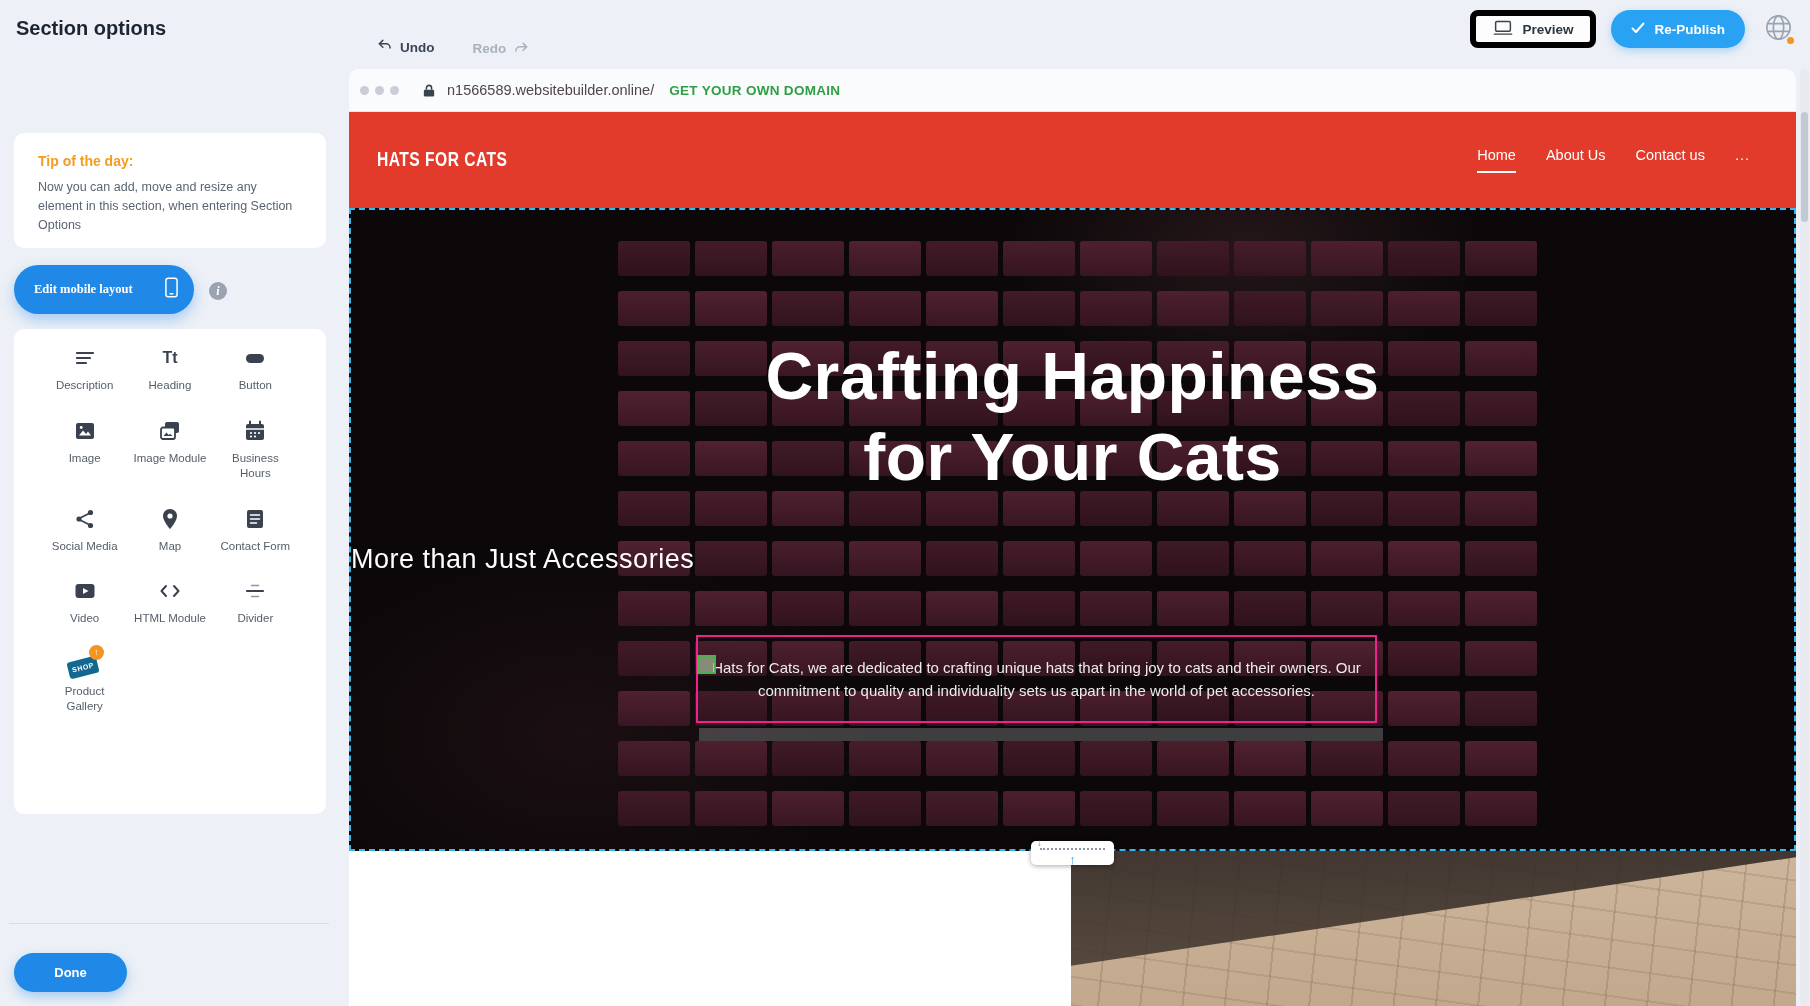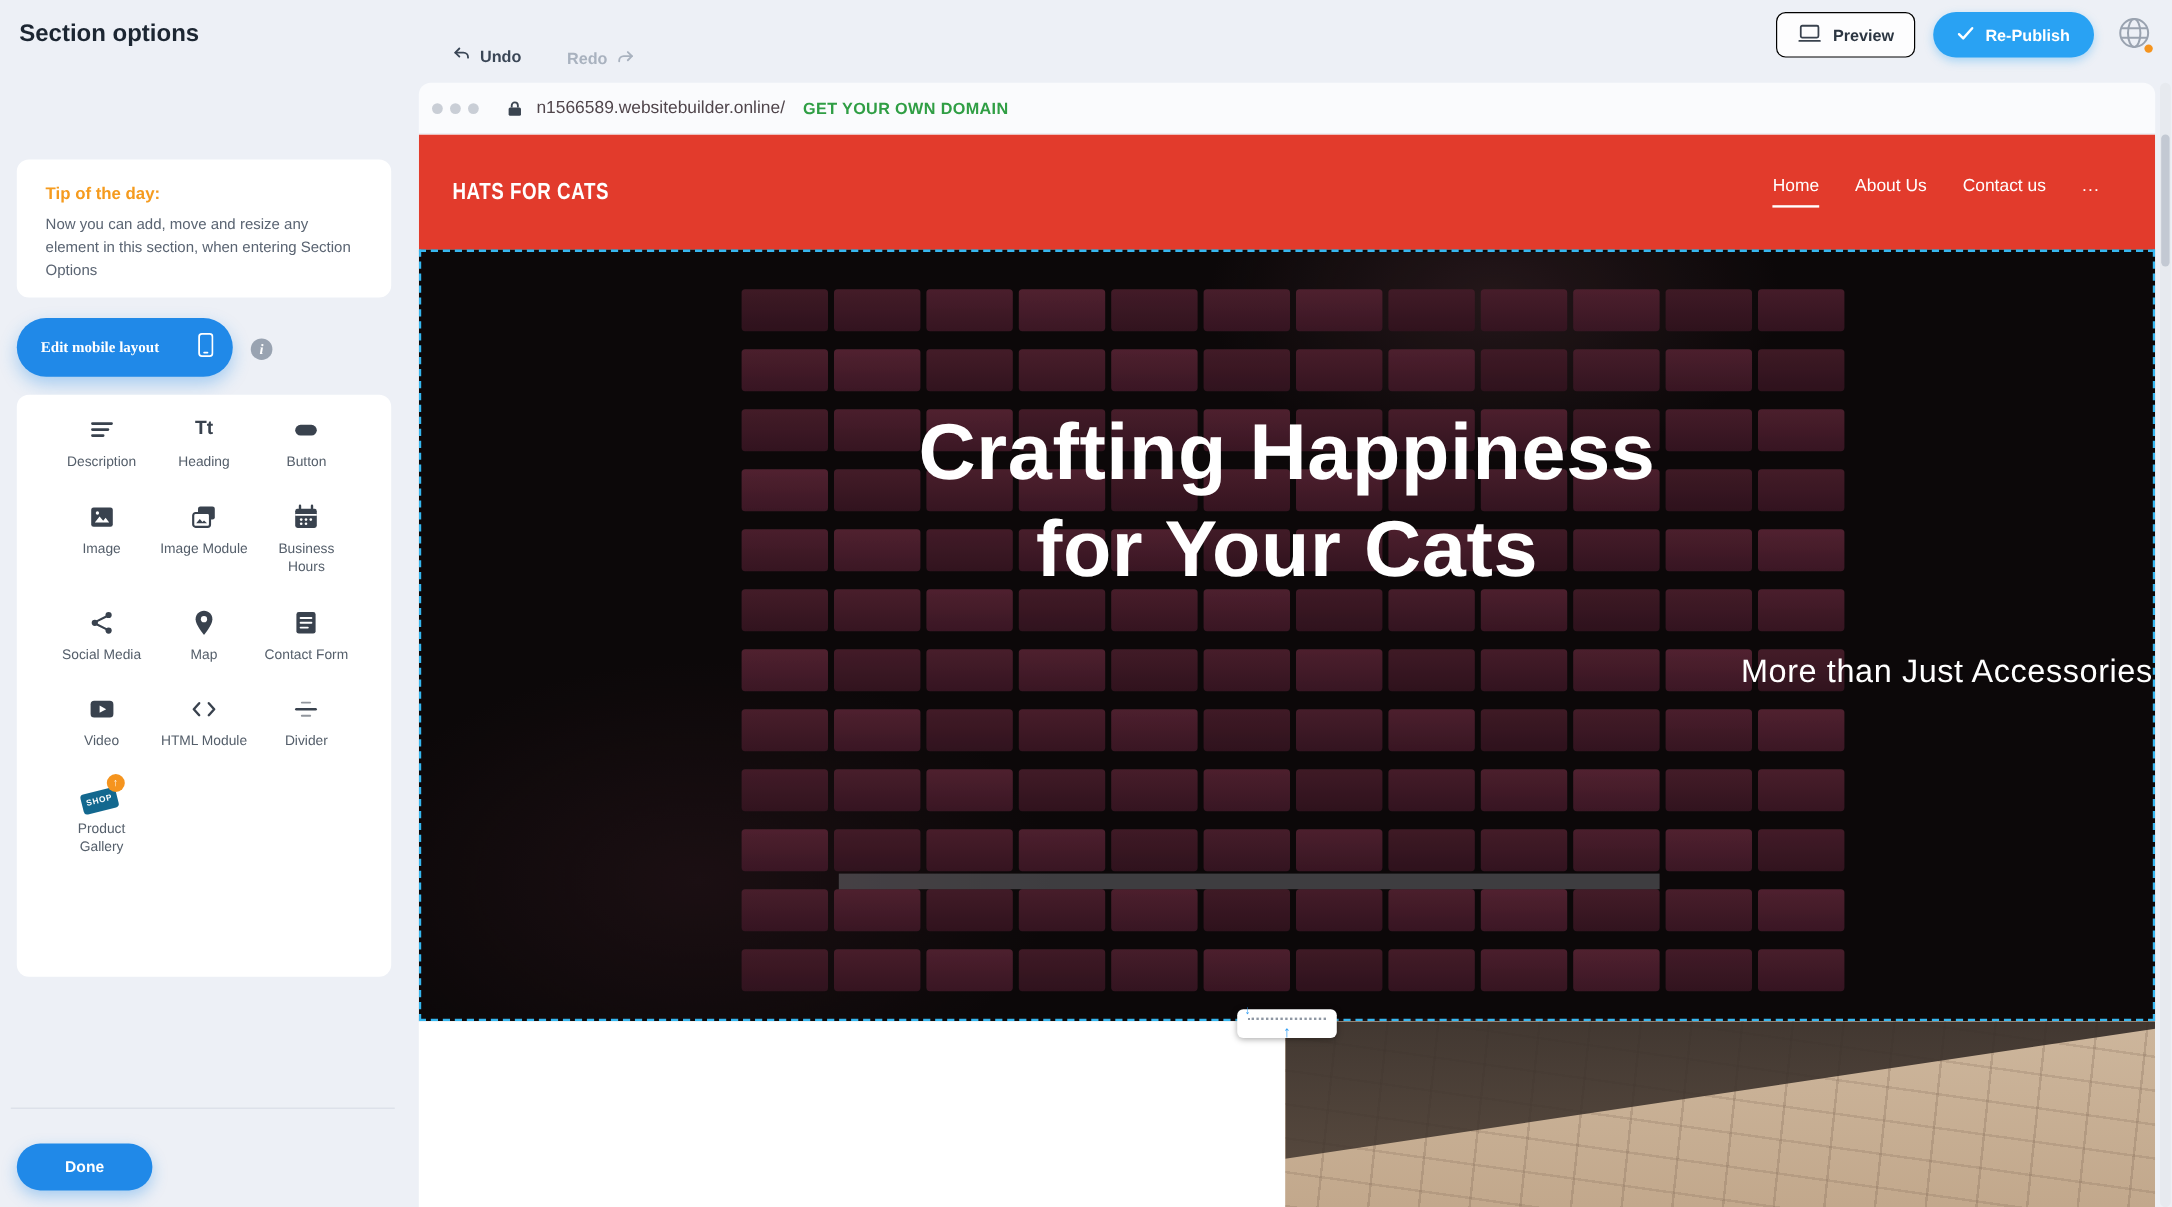--- a/index.html
+++ b/index.html
@@ -12,21 +12,21 @@
   .app{position:relative;width:1810px;height:1006px;background:#edf0f6;overflow:hidden;
        font-family:"Liberation Sans",sans-serif;color:#2b3440;}
 
   
   .topbar-title{position:absolute;left:16px;top:17px;font-size:20px;font-weight:700;color:#1c2632;}
   .history{position:absolute;left:370px;top:0;height:58px;display:flex;align-items:flex-end;gap:26px;}
   .hist-btn{display:flex;align-items:center;gap:7px;background:none;border:none;cursor:pointer;
             font-family:inherit;font-size:13.5px;font-weight:700;color:#3a4656;}
   .hist-btn.disabled{color:#a9b2bf;cursor:default;}
   .topbar-right{position:absolute;right:14px;top:0;height:58px;display:flex;align-items:center;gap:15px;}
-  .preview-btn{height:38px;padding:0 17px;border:1px solid #000000;border-radius:8px;background:#fdfdfe;
+  .preview-btn{height:38px;padding:0 17px;border:6px solid #000000;border-radius:8px;background:#fdfdfe;
                display:flex;align-items:center;gap:9px;font-family:inherit;font-size:13.5px;font-weight:700;
                color:#2c3642;cursor:pointer;}
   .republish-btn{height:38px;padding:0 20px;border:none;border-radius:19px;background:var(--republish-blue);
                  display:flex;align-items:center;gap:9px;font-family:inherit;font-size:13.5px;font-weight:700;
                  color:#fff;cursor:pointer;box-shadow:0 3px 8px rgba(41,162,243,.35);}
   .globe-btn{width:36px;height:36px;border-radius:50%;background:none;border:none;cursor:pointer;
              display:flex;align-items:center;justify-content:center;position:relative;}
   .globe-dot{position:absolute;right:2px;bottom:3px;width:7px;height:7px;border-radius:50%;background:var(--badge-orange);}
 
   
@@ -91,21 +91,21 @@
         background:
           radial-gradient(ellipse 340px 200px at 62% 6%, rgba(66,40,46,.45), rgba(0,0,0,0) 70%),
           radial-gradient(ellipse 420px 260px at 16% 82%, rgba(42,22,28,.5), rgba(0,0,0,0) 70%),
           #0c0809;}
   .tile-grid{position:absolute;left:267px;top:31px;width:919px;height:585px;display:grid;
              grid-template-columns:repeat(12,72px);grid-auto-rows:35px;column-gap:5px;row-gap:15px;z-index:1;}
   .tile{background:linear-gradient(180deg,#471d2a,#341420);border-radius:3px;}
   .hero-heading{position:absolute;left:0;top:126px;width:100%;text-align:center;z-index:3;}
   .hero-heading span{display:inline-block;max-width:660px;color:#fff;font-size:66px;line-height:81px;
                      font-weight:600;letter-spacing:.5px;}
-  .hero-sub{position:absolute;left:0;top:334px;width:100%;text-align:right;color:#fff;font-size:27px;
+  .hero-sub{position:absolute;left:0;top:334px;width:100%;text-align:left;color:#fff;font-size:27px;
             letter-spacing:.5px;z-index:3;}
   .para-box{position:absolute;left:345px;top:425px;width:681px;height:88px;border:2px solid var(--selection-pink);
             z-index:4;display:flex;align-items:center;justify-content:center;cursor:move;}
   .para-box p{margin:0;width:660px;font-size:15px;line-height:1.55;color:#ececec;text-align:center;}
   .green-handle{position:absolute;left:-1px;top:18px;width:19px;height:19px;
                 background:rgba(196,236,186,.55);border:2px solid var(--handle-green);cursor:pointer;}
   .ghost-bar{position:absolute;left:348px;top:518px;width:684px;height:13px;background:rgba(195,200,210,.28);z-index:2;}
 
   .below-section{position:absolute;left:0;top:739px;width:1447px;height:155px;background:#fff;}
   .photo{position:absolute;left:722px;top:0;width:725px;height:155px;overflow:hidden;
@@ -517,20 +517,24 @@
           <div class="tile" style="filter: brightness(1.04);"></div>
           <div class="tile" style="filter: brightness(1.13);"></div>
           <div class="tile" style="filter: brightness(0.94);"></div>
           <div class="tile" style="filter: brightness(1.02);"></div>
         </div>
       <div class="hero-heading">
         <span>Crafting Happiness for Your Cats</span>
       </div>
       <div class="hero-sub">More than Just Accessories</div>
       <div class="ghost-bar"></div>
+      <div class="para-box">
+        <span class="green-handle"></span>
+        <p>Hats for Cats, we are dedicated to crafting unique hats that bring joy to cats and their owners. Our commitment to quality and individuality sets us apart in the world of pet accessories.</p>
+      </div>
     </div>
 
     <div class="below-section">
       <div class="photo">
         <div class="photo-shadow"></div>
       </div>
     </div>
 
     <div class="resize-widget">
       <span class="rw-down"></span>

